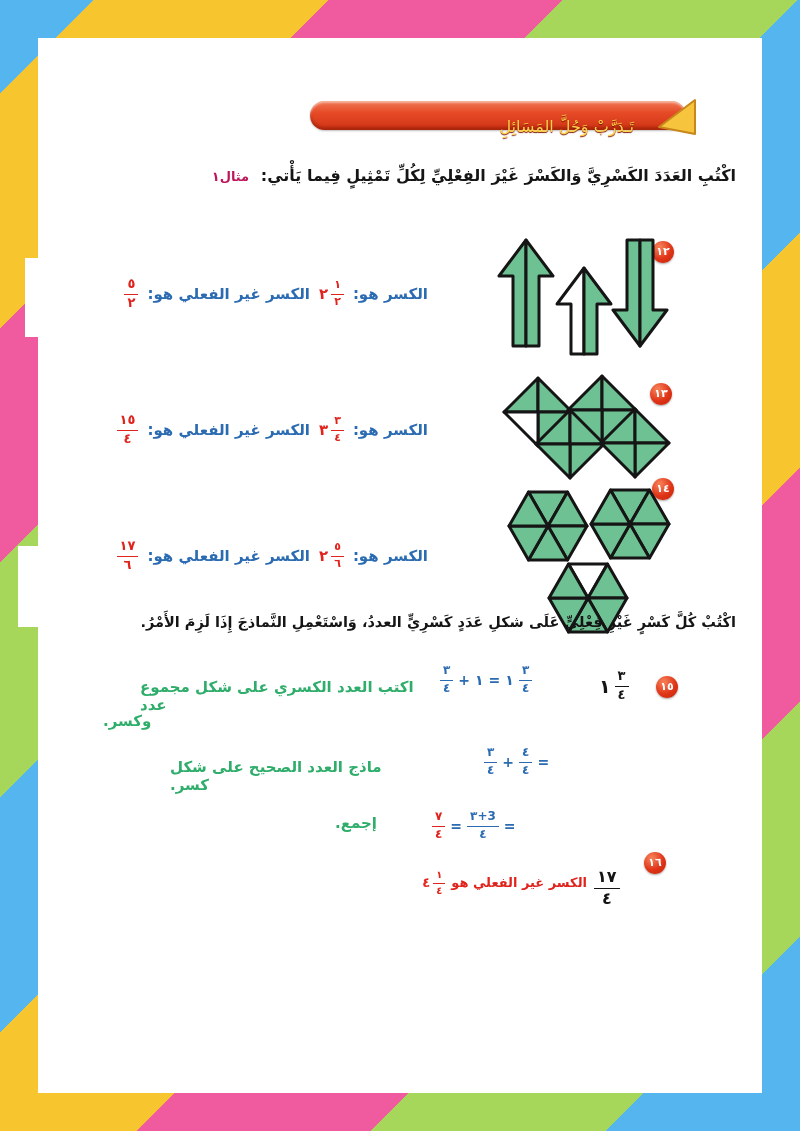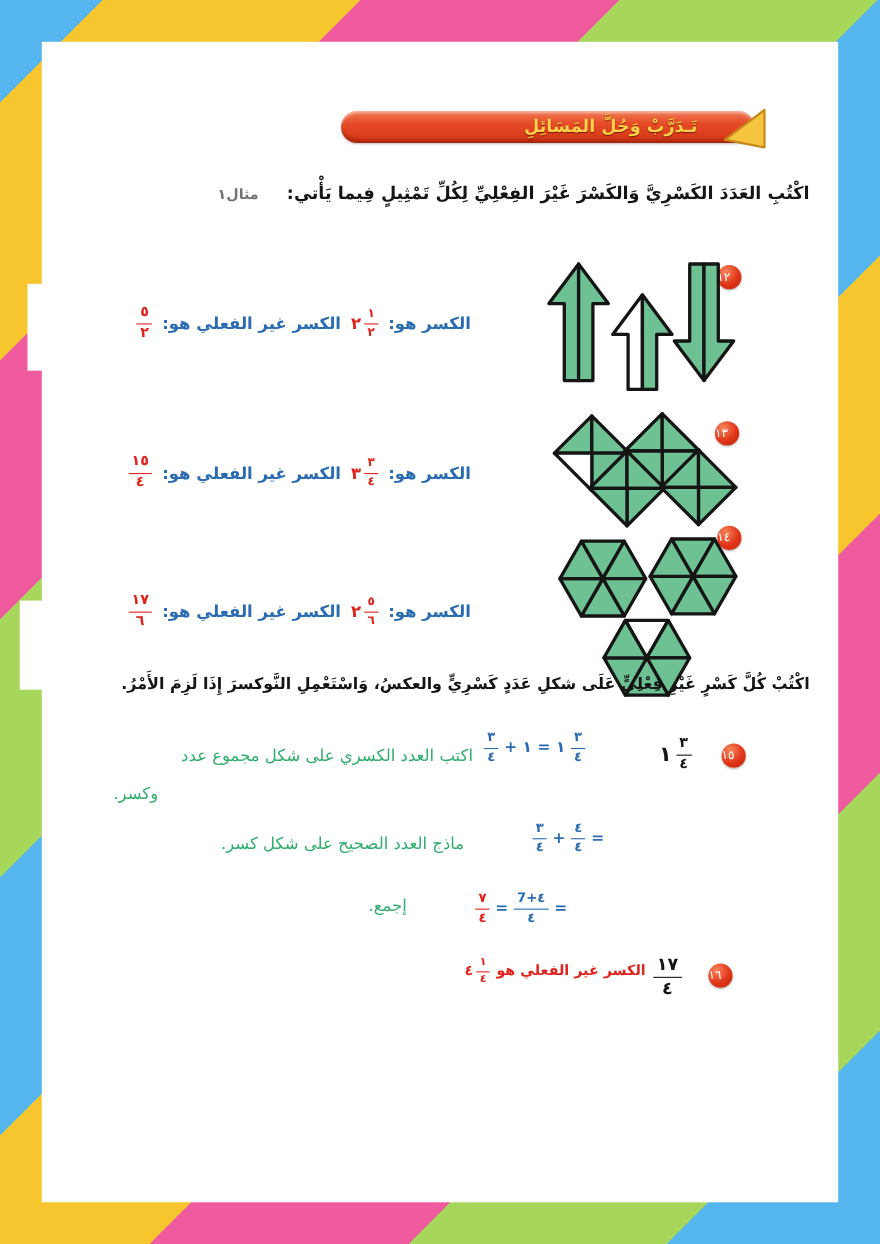--- a/index.html
+++ b/index.html
@@ -13,33 +13,33 @@
       #EF5B9E 232px, #EF5B9E 398px,
       #A6D75B 398px, #A6D75B 564px);
   }
   .page{position:absolute;left:38px;top:38px;right:38px;bottom:38px;background:#ffffff}
   .tab{position:absolute;background:#ffffff}
 
   
   .banner{position:absolute;left:310px;top:101px;width:376px;height:29px;border-radius:15px;
     background:linear-gradient(#f07a55 0%, #e64a27 40%, #d03413 100%);
     box-shadow:inset 0 2px 2px rgba(255,255,255,.45), inset 0 -3px 3px rgba(110,15,0,.4), 0 1px 2px rgba(0,0,0,.25);}
-  .banner-text{position:absolute;right:52px;top:4px;color:#FFD24A;font-size:16px;font-weight:bold;
+  .banner-text{position:absolute;right:52px;top:16px;color:#FFD24A;font-size:16px;font-weight:normal;
     text-shadow:0 1px 1px #7a1500;direction:rtl;white-space:nowrap}
   .banner-arrow{position:absolute;right:-12px;top:-4px}
 
   
   .instr{position:absolute;direction:rtl;color:#151515;font-weight:bold;white-space:nowrap}
-  .instr .ref{color:#737373;font-size:13px;font-weight:bold;margin-right:20px}
+  .instr .ref{color:#be185d;font-size:13px;font-weight:bold;margin-right:6px}
 
   
   .badge{position:absolute;width:22px;height:22px;border-radius:50%;
     background:radial-gradient(circle at 35% 28%, #F47A52 8%, #E03418 55%, #C22508 100%);
     box-shadow:0 1px 2px rgba(0,0,0,.35);
-    color:#fff;font-size:11px;font-weight:normal;line-height:22px}
+    color:#fff;font-size:11px;font-weight:bold;text-align:center;line-height:22px}
 
   
   .frac{display:inline-flex;flex-direction:column;align-items:center;line-height:1.15;vertical-align:middle;direction:ltr}
   .frac .num{border-bottom:1.6px solid currentColor;padding:0 3px 2px}
   .frac .den{padding-top:1px}
 
   
   .ans{position:absolute;direction:rtl;display:flex;align-items:center;gap:9px;
     color:#2A6BB2;font-size:15px;font-weight:bold;height:40px}
   .ans .frac{font-size:11px}
@@ -47,21 +47,21 @@
   .red{color:#E0231C}
   .mixed{display:inline-flex;direction:ltr;align-items:center;gap:3px;font-weight:bold}
 
   
   .given15{position:absolute;display:flex;direction:ltr;align-items:center;gap:4px;color:#151515;
     font-size:19px;font-weight:bold}
   .given15 .frac{font-size:13px}
   .eq{position:absolute;display:flex;direction:ltr;align-items:center;gap:5px;
     color:#2A6BB2;font-weight:bold;font-size:14px}
   .eq .frac{font-size:12px}
-  .note{position:absolute;direction:rtl;text-align:right;color:#2FAD6B;font-size:15px;font-weight:normal}
+  .note{position:absolute;direction:rtl;text-align:left;color:#2FAD6B;font-size:15px;font-weight:bold}
   .given16{position:absolute;color:#151515;font-weight:bold}
   .given16 .frac{font-size:16px}
   .ans16{position:absolute;direction:rtl;display:flex;align-items:center;gap:6px;
     color:#E0231C;font-size:13px;font-weight:bold}
   .ans16 .frac{font-size:10px}
   svg.model{position:absolute}
 </style>
 </head>
 <body>
 
@@ -172,21 +172,21 @@
       </span>
   </span>
   <span class="lbl">الكسر غير الفعلي هو:</span>
   <span class="frac red big">
     <span class="num">١٧</span>
       <span class="den">٦</span>
   </span>
 </div>
 
 <div class="instr" style="top:614px;right:64px;font-size:14.5px">
-  <span>اكْتُبْ كُلَّ كَسْرٍ غَيْرِ فِعْلِيٍّ عَلَى شكلِ عَدَدٍ كَسْرِيٍّ والعكسُ، وَاسْتَعْمِلِ النَّوكسرَ إِذَا لَزِمَ الأَمْرُ.</span>
+  <span>اكْتُبْ كُلَّ كَسْرٍ غَيْرِ فِعْلِيٍّ عَلَى شكلِ عَدَدٍ كَسْرِيٍّ العددُ، وَاسْتَعْمِلِ النَّماذجَ إِذَا لَزِمَ الأَمْرُ.</span>
 </div>
 
 <div class="badge" style="left:656px;top:676px">١٥</div>
 <div class="given15" style="left:599px;top:669px">
   <span>١</span>
   <span class="frac">
       <span class="num">٣</span>
       <span class="den">٤</span>
     </span>
 </div>
@@ -219,28 +219,28 @@
     <span>=</span>
   </div>
 <div class="note" style="left:170px;top:758px;width:252px">ماذج العدد الصحيح على شكل كسر.</div>
 <div class="eq" style="left:432px;top:810px">
     <span class="frac red">
       <span class="num">٧</span>
       <span class="den">٤</span>
     </span>
     <span>=</span>
     <span class="frac">
-      <span class="num">7+٤</span>
+      <span class="num">٣+3</span>
       <span class="den">٤</span>
     </span>
     <span>=</span>
   </div>
 <div class="note" style="left:335px;top:814px">إجمع.</div>
 
-<div class="badge" style="left:644px;top:876px">١٦</div>
+<div class="badge" style="left:644px;top:852px">١٦</div>
 <div class="given16" style="left:594px;top:868px">
   <span class="frac">
       <span class="num">١٧</span>
       <span class="den">٤</span>
     </span>
 </div>
 <div class="ans16" style="left:412px;top:869px;width:175px">
   <span>الكسر غير الفعلي هو</span>
   <span class="mixed">
     <span>٤</span>

